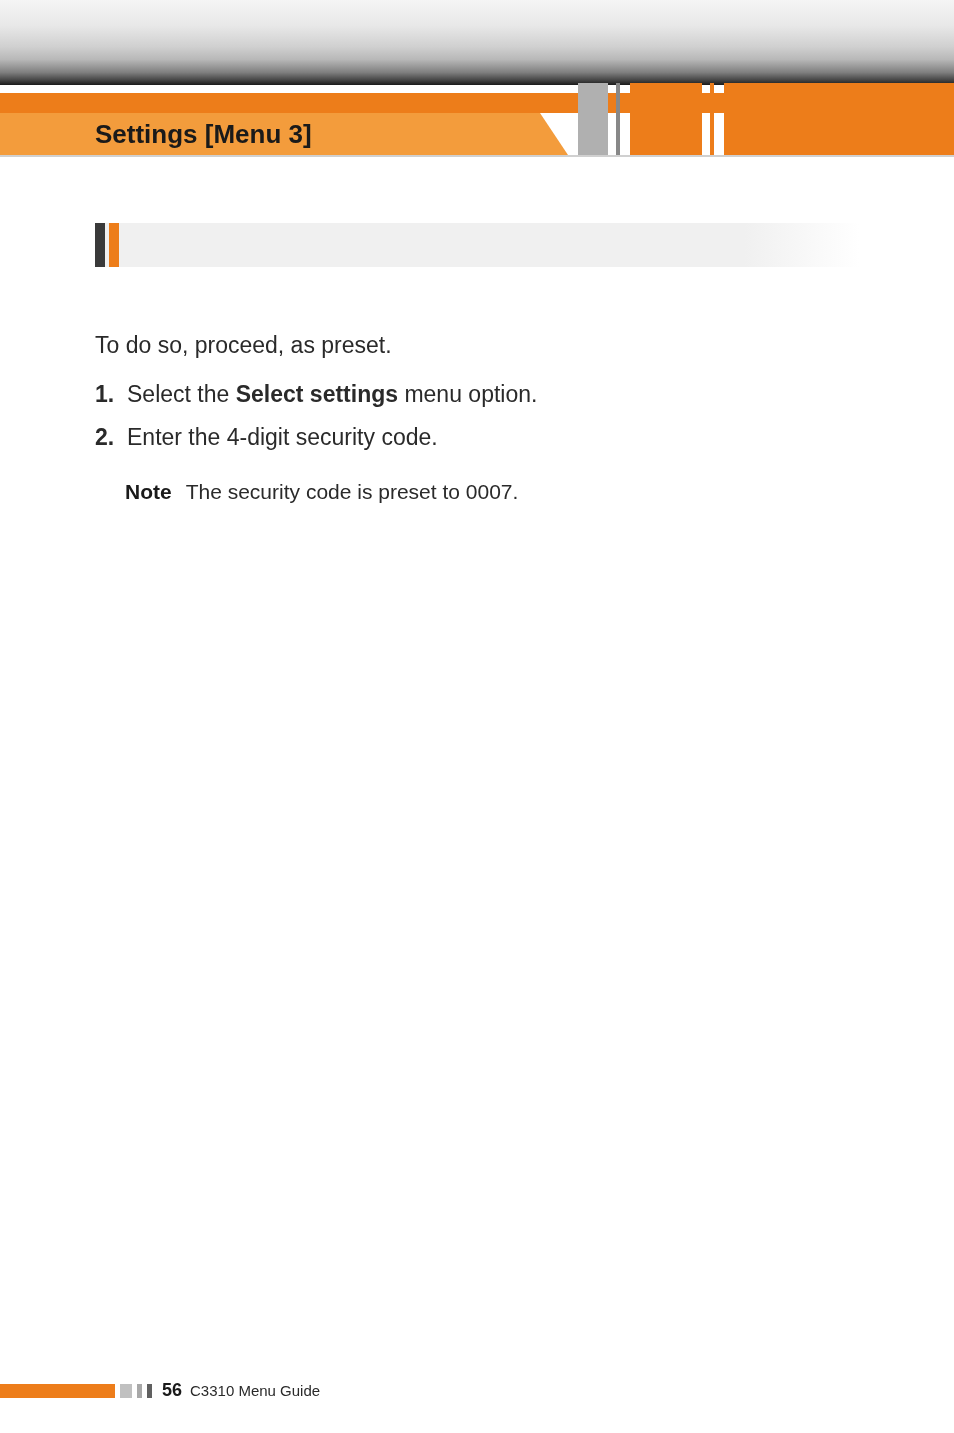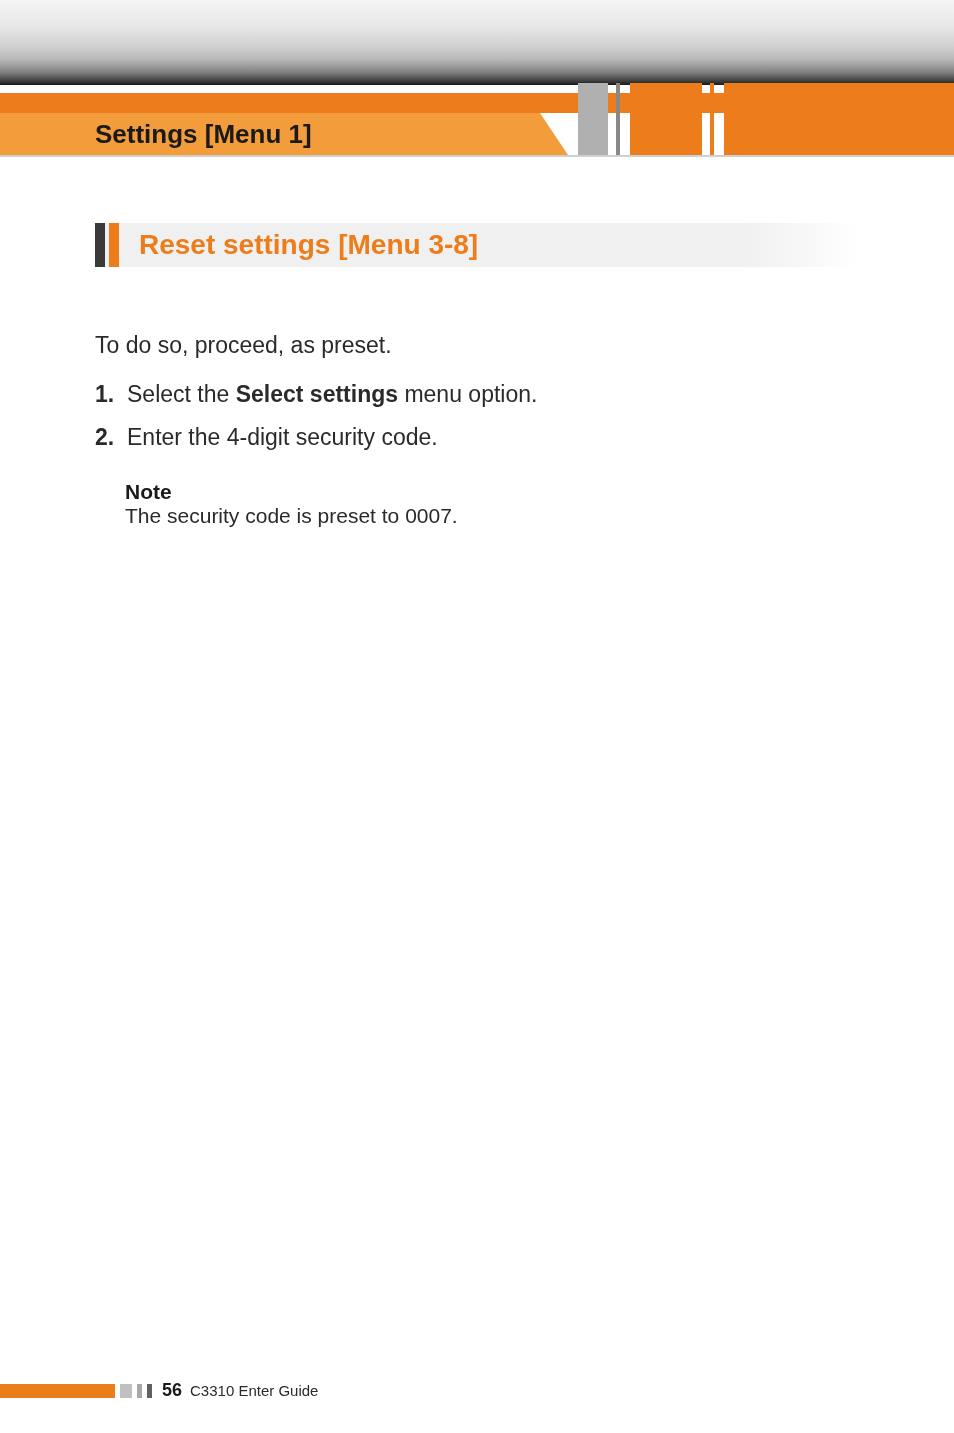--- a/index.html
+++ b/index.html
@@ -167,21 +167,20 @@
       min-width: 32px;
     }
     .bold {
       font-weight: bold;
     }
     .note-row {
       display: flex;
       margin-top: 26px;
       padding-left: 30px;
       align-items: baseline;
-      flex-direction: column;
     }
     .note-label {
       font-size: 21px;
       font-weight: bold;
       color: #1a1a1a;
       margin-right: 14px;
     }
     .note-text {
       font-size: 21px;
       color: #2a2a2a;
@@ -232,38 +231,37 @@
   </style>
 </head>
 <body>
 
 <div class="top-gradient"></div>
 <div class="orange-bar"></div>
 
 <div class="header-section">
   <div class="header-line"></div>
   <div class="settings-tab">
-    <span class="settings-title">Settings [Menu 1]</span>
+    <span class="settings-title">Settings [Menu 3]</span>
   </div>
   <div class="header-right">
     <div class="stripe stripe-gray"></div>
     <div class="stripe stripe-gray-narrow"></div>
     <div class="stripe stripe-orange"></div>
     <div class="stripe stripe-orange-narrow"></div>
     <div class="stripe stripe-orange-last"></div>
   </div>
 </div>
 
 <div class="content">
   <div class="section-heading">
     <div class="section-heading-bars">
       <div class="bar bar-dark"></div>
       <div class="bar bar-orange"></div>
     </div>
-    <span class="section-heading-text">Reset settings [Menu 3-8]</span>
   </div>
 
   <p class="body-text">
     <br>
     <span>To do so, proceed, as preset.</span>
   </p>
 
   <ol class="ordered-list">
     <li>
       <span class="list-num">1.</span>
@@ -287,14 +285,14 @@
 
 <div class="footer">
   <div class="footer-bar-orange"></div>
   <div class="footer-bar-white"></div>
   <div class="footer-bar-gray"></div>
   <div class="footer-bar-white"></div>
   <div class="footer-bar-gray2"></div>
   <div class="footer-bar-white"></div>
   <div class="footer-bar-dark"></div>
   <span class="footer-page">56</span>
-  <span class="footer-guide">C3310 Enter Guide</span>
+  <span class="footer-guide">C3310 Menu Guide</span>
 </div>
 
 </body></html>

